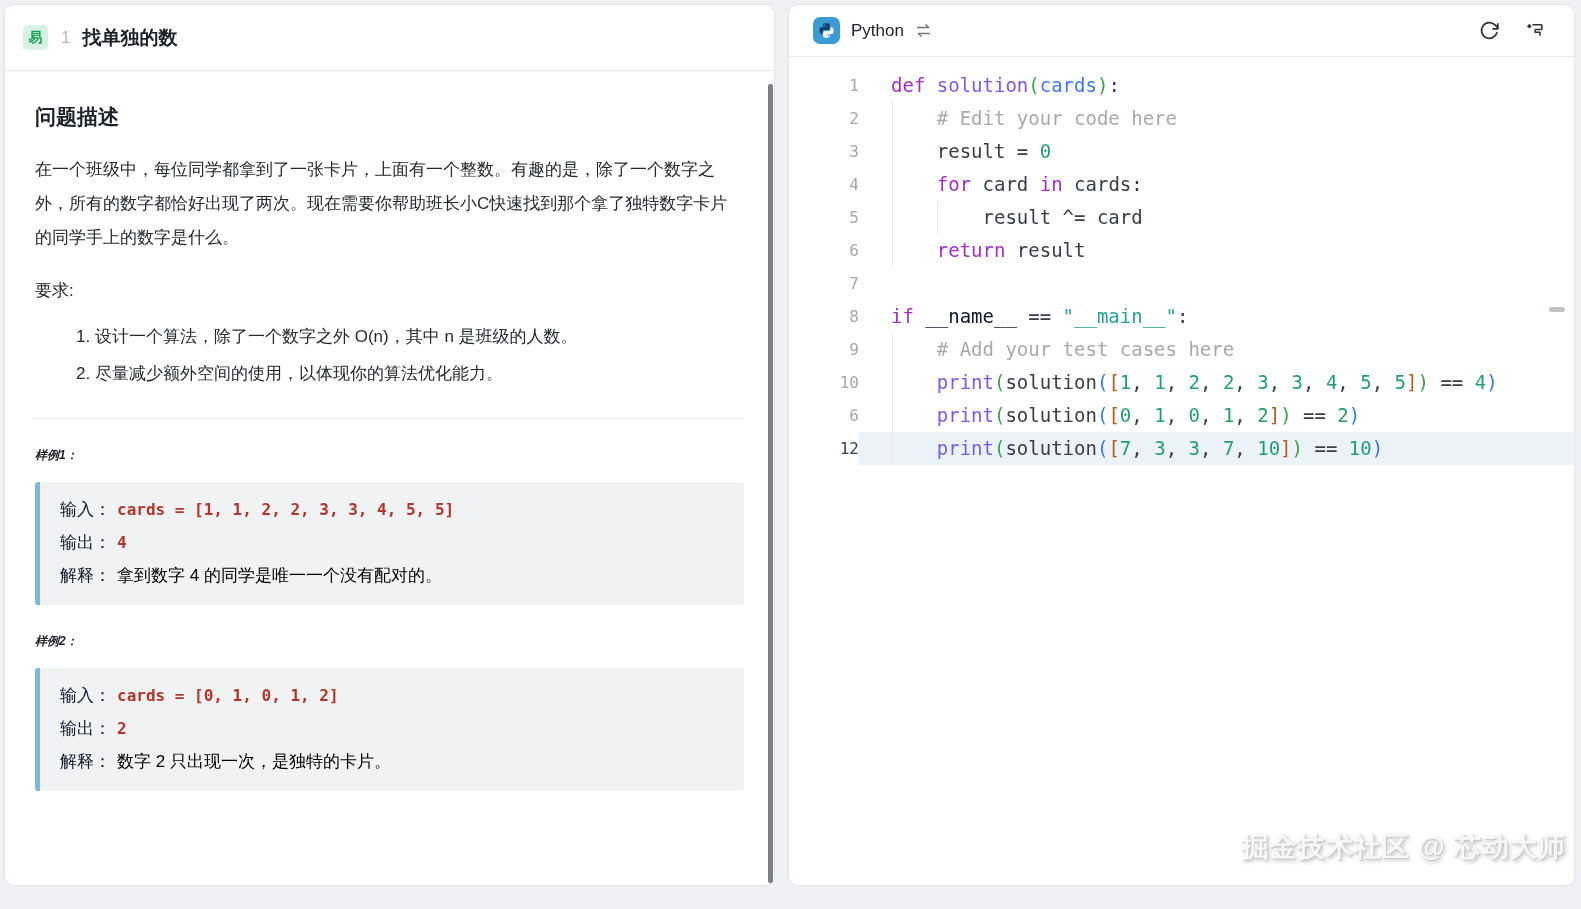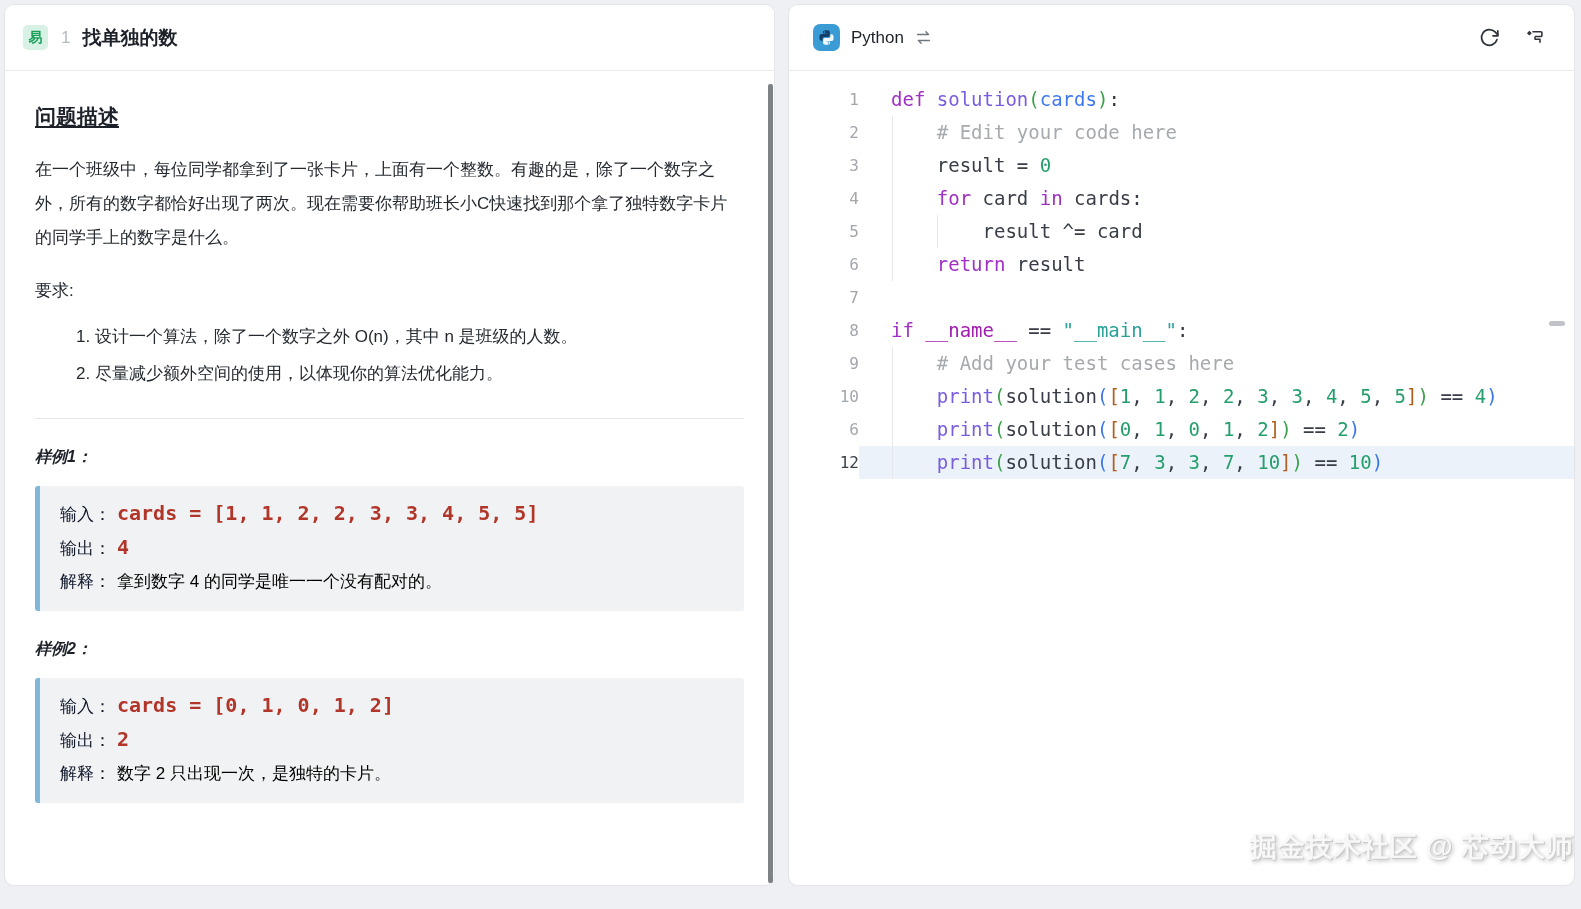--- a/index.html
+++ b/index.html
@@ -25,74 +25,74 @@
     padding:0 18px; border-bottom:1px solid #e8eaec; background:#fff;
   }
   .badge {
     width:25px; height:25px; border-radius:5px; background:#d7f2e4; color:#18a058;
     font-size:14px; font-weight:700; display:flex; align-items:center; justify-content:center;
   }
   .pid { color:#b6bac1; font-size:17px; margin-left:13px; }
   .ptitle { color:#1d2129; font-size:19px; font-weight:700; margin-left:12px; }
 
   .ehead {
-    height:66px; display:flex; align-items:center;
+    height:52px; display:flex; align-items:center;
     padding:17px 24px; border-bottom:1px solid #e8eaec;
   }
   .lang-chip { width:27px; height:27px; border-radius:7px; background:#3b9bd4;
     display:flex; align-items:center; justify-content:center; }
   .lang-label { font-size:17px; font-weight:500; color:#1d2129; margin-left:11px; }
   .swap-btn { margin-left:11px; display:flex; align-items:center; cursor:pointer; }
   .ehead-spacer { flex:1; }
   .icon-btn { display:flex; align-items:center; justify-content:center; width:30px; height:30px; cursor:pointer; }
   .icon-btn + .icon-btn { margin-left:16px; }
 
   
   .pcontent { padding:20px 30px 30px; height:calc(100% - 66px); overflow:auto; }
-  .pcontent h2 { font-size:21px; font-weight:700; color:#1d2129; margin-top:12px;text-decoration:underline; }
+  .pcontent h2 { font-size:21px; font-weight:700; color:#1d2129; margin-top:12px; }
   .pcontent h2.h-samples { margin-top:2px; }
   p.desc { margin-top:22px; font-size:17px; line-height:34px; color:#252a31; }
   p.reqlabel { margin-top:24px; font-size:17px; color:#252a31; }
   ol.reqs { margin:16px 0 0; padding-left:60px; font-size:17px; line-height:37px; color:#252a31; }
   hr.sep { margin:26px 0 24px; border:none; border-top:1px solid #e4e6ea; }
-  .sample-label { margin-top:28px; font-size:16px; font-weight:700; font-style:italic; color:#1d2129; }
+  .sample-label { margin-top:28px; font-size:12px; font-weight:700; font-style:italic; color:#1d2129; }
   .sample-block {
     margin-top:18px; background:#f1f2f3; border-left:5px solid #80b6d9;
     border-radius:3px; padding:11px 20px 13px; font-size:17px; line-height:33px;
   }
   .slabel { color:#0f172a; }
-  .scode { font-family:"DejaVu Sans Mono", monospace; color:#b2352a; font-size:20px; font-weight:700; margin-left:6px; }
+  .scode { font-family:"DejaVu Sans Mono", monospace; color:#b2352a; font-size:16px; font-weight:700; margin-left:6px; }
   .sexplain { color:#000000; margin-left:6px; }
 
   
   .splitter {
     position:absolute; left:768px; top:84px; bottom:26px; width:5px;
     background:#7e8186; border-radius:2px; cursor:col-resize; z-index:6;
   }
 
   
   .editor { position:relative; padding-top:12px; height:calc(100% - 66px); font-family:"DejaVu Sans Mono", monospace; }
   .code-line { display:flex; min-height:33px; line-height:33px; font-size:19px; }
   .ln { flex:0 0 70px; text-align:right; color:#a2a7ae; font-size:16px; }
   .code-line.active .ln { color:#3a3f4a; }
   .lc { position:relative; flex:1; padding-left:32px; white-space:pre; color:#383d47; }
   .code-line.active .lc { background:#ecf2f9; }
   .guide { position:absolute; top:0; bottom:0; width:1px; background:#e6e8eb; }
   .tk-kw{color:#a12fc4} .tk-fn{color:#7a5ce0} .tk-var{color:#4078f2}
   .tk-b1{color:#3ca14b} .tk-b2{color:#3b76e8} .tk-b3{color:#b25d1d}
-  .tk-num{color:#249e6b} .tk-str{color:#2aa198} .tk-dun{color:#a21caf}
+  .tk-num{color:#249e6b} .tk-str{color:#2aa198} .tk-dun{color:#0f172a}
   .tk-cm{color:#a6a9ad} .tk-pl{color:#383d47}
 
   .scroll-thumb {
     position:absolute; right:9px; top:250px; width:16px; height:5px;
     background:#bfc3c8; border-radius:3px; cursor:pointer;
   }
 
   .watermark {
-    position:absolute; right:0; bottom:20px;
+    position:absolute; right:8px; bottom:20px;
     font-size:27px; font-weight:700; letter-spacing:1px;
     color:#f8f8f8;
     text-shadow: 1px 1px 0 #c9c9c9, 2px 2px 4px rgba(0,0,0,.28);
     pointer-events:none;
   }
 </style>
 </head>
 <body>
 
 <div class="page">

